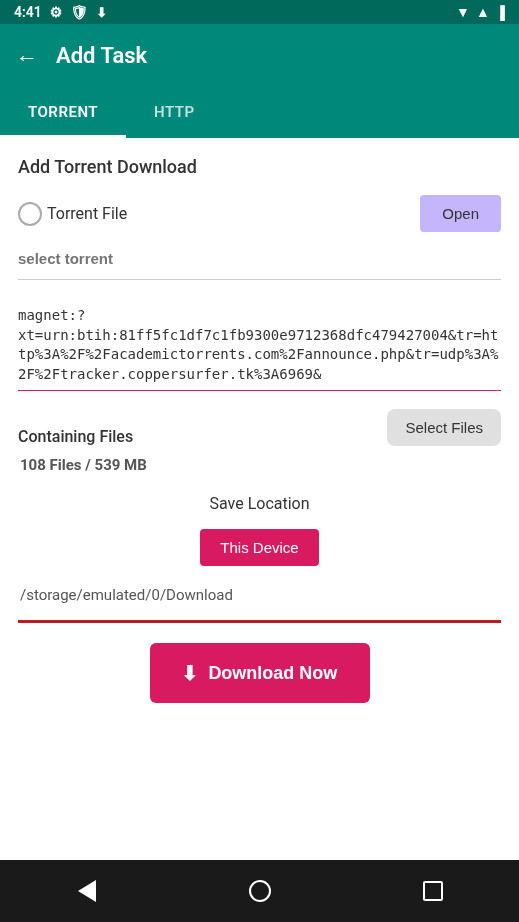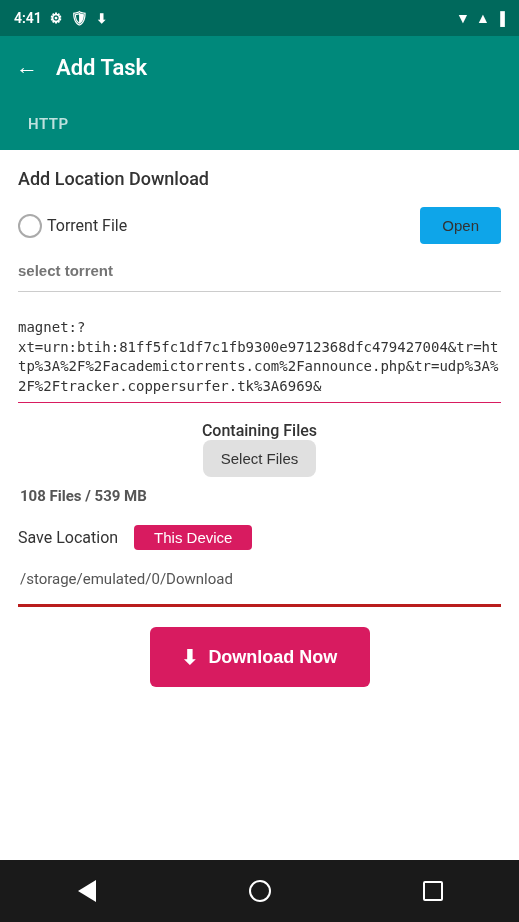--- a/index.html
+++ b/index.html
@@ -9,21 +9,21 @@
       font-family: 'Roboto', Arial, sans-serif;
       background: #f5f5f5;
       display: flex;
       flex-direction: column;
       overflow: hidden;
     }
 
     
     .status-bar {
       background: #00695c;
-      height: 36px;
+      height: 24px;
       display: flex;
       align-items: center;
       justify-content: space-between;
       padding: 0 14px;
       color: white;
       font-size: 14px;
       font-weight: 600;
     }
     .status-bar-left { display: flex; align-items: center; gap: 8px; }
     .status-bar-right { display: flex; align-items: center; gap: 6px; }
@@ -128,21 +128,21 @@
       width: 12px;
       height: 12px;
       border-radius: 50%;
       background: #d81b60;
     }
     .option-label {
       font-size: 16px;
       color: #333;
     }
     .btn-open {
-      background: #0ea5e9;
+      background: #c4b5fd;
       border: none;
       padding: 10px 22px;
       font-size: 15px;
       font-weight: 500;
       border-radius: 4px;
       cursor: pointer;
       color: #333;
     }
 
     
@@ -187,24 +187,23 @@
       margin-bottom: 18px;
       font-family: monospace;
       line-height: 1.4;
       background: transparent;
       overflow: hidden;
     }
 
     
     .containing-row {
       display: flex;
-      align-items: center;
+      align-items: flex-end;
       justify-content: space-between;
       margin-bottom: 10px;
-      flex-direction: column;
     }
     .containing-label {
       font-size: 16px;
       font-weight: 500;
       color: #333;
     }
     .btn-select-files {
       background: #e0e0e0;
       border: none;
       padding: 10px 18px;
@@ -221,31 +220,32 @@
       padding-left: 2px;
       font-weight: bold;
     }
 
     
     .save-location-row {
       display: flex;
       align-items: center;
       gap: 16px;
       margin-bottom: 10px;
+      flex-direction: column;
     }
     .save-location-label {
       font-size: 16px;
       color: #333;
       font-weight: 400;
     }
     .btn-this-device {
       background: #d81b60;
       color: white;
       border: none;
-      padding: 4px 20px;
+      padding: 10px 20px;
       font-size: 15px;
       font-weight: 500;
       border-radius: 4px;
       cursor: pointer;
     }
     .storage-path {
       font-size: 15px;
       color: #555;
       padding: 10px 0 16px 2px;
       border-bottom: 3px solid #b91c1c;
@@ -332,28 +332,31 @@
     <span style="font-size:13px;">▐</span>
   </div>
 </div>
 
 <div class="toolbar">
   <span class="toolbar-back">←</span>
   <span class="toolbar-title">Add Task</span>
 </div>
 
 <div class="tabs">
+  <div class="tab active">
+    <span>TORRENT</span>
+  </div>
   <div class="tab">
     <span>HTTP</span>
   </div>
 </div>
 
 <div class="content">
 
-  <div class="section-title">Add Location Download</div>
+  <div class="section-title">Add Torrent Download</div>
 
   <div class="option-row">
     <div class="option-left">
       <div class="radio-outer"></div>
       <span class="option-label">Torrent File</span>
     </div>
     <button class="btn-open">Open</button>
   </div>
 
   <div class="torrent-input-wrapper">

